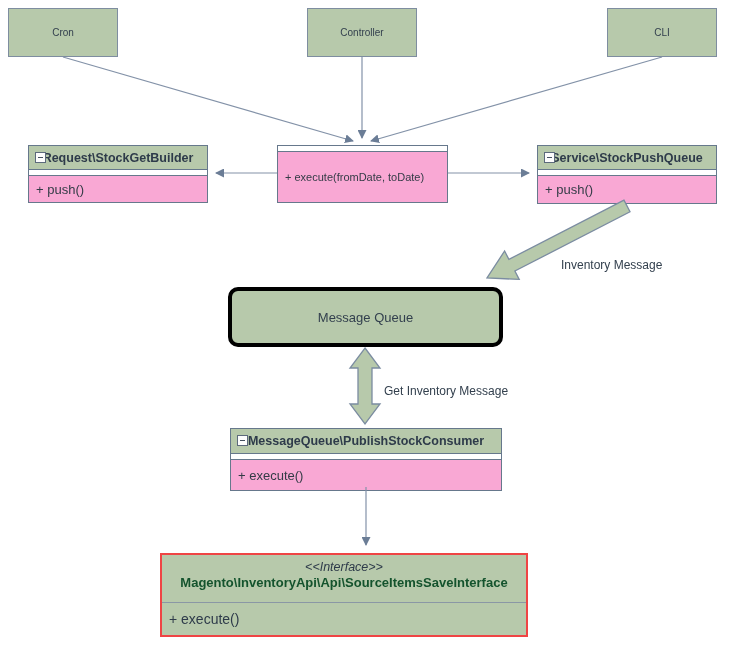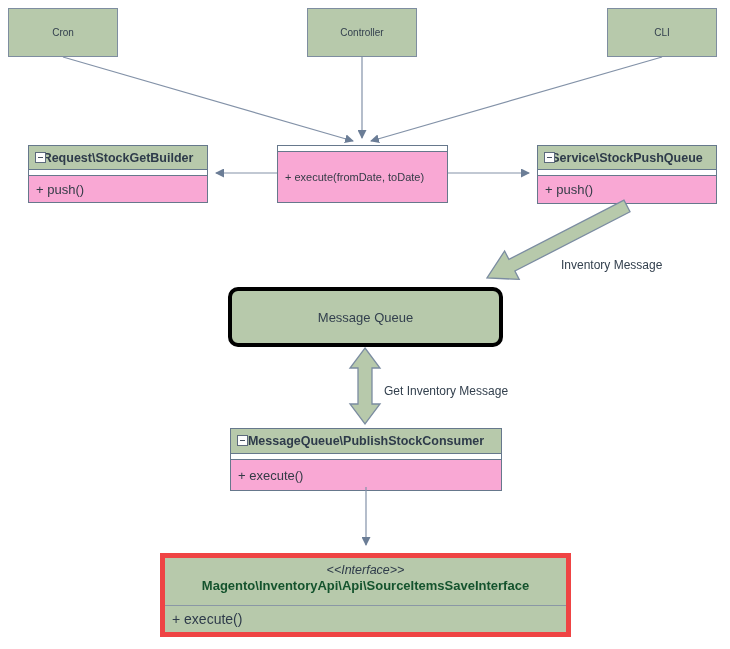--- a/index.html
+++ b/index.html
@@ -30,22 +30,22 @@
   #actor-cron{left:8px;top:8px;}
   #actor-controller{left:307px;top:8px;}
   #actor-cli{left:607px;top:8px;}
 
   
   #node-message-queue{position:absolute;left:228px;top:287px;width:275px;height:60px;background:#b7c9ab;
       border:4px solid #000000;border-radius:10px;display:flex;align-items:center;justify-content:center;
       font-size:13px;color:#33404e;box-sizing:border-box;}
 
   
-  #node-interface{position:absolute;left:160px;top:553px;width:411px;height:84px;background:#b7c9ab;
-      border:5px solid #ef4444;display:flex;flex-direction:column;box-sizing:border-box;justify-content:space-between;}
+  #node-interface{position:absolute;left:160px;top:553px;width:368px;height:84px;background:#b7c9ab;
+      border:2px solid #ef4444;display:flex;flex-direction:column;box-sizing:border-box;justify-content:space-between;}
   .iface-top{height:48px;border-bottom:1px solid #8a97a5;text-align:center;padding-top:5px;box-sizing:border-box;}
   .iface-stereotype{font-style:italic;font-size:12.5px;color:#2e3b4a;line-height:15px;}
   .iface-title{font-weight:bold;font-size:13px;color:#14532d;line-height:16px;}
   .iface-body{flex:1;display:flex;align-items:center;padding-left:7px;font-size:14px;color:#2e3b4a;}
 
   
   #edges{position:absolute;left:0;top:0;width:730px;height:649px;pointer-events:none;}
 
   
   .edge-label{position:absolute;font-size:12px;color:#33404e;white-space:nowrap;}

